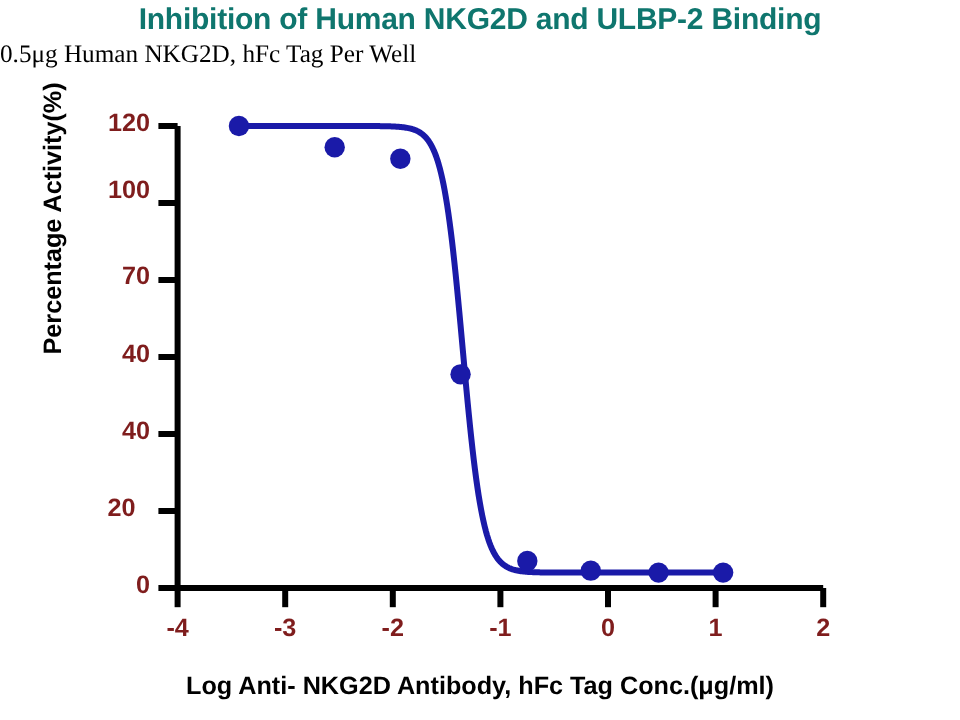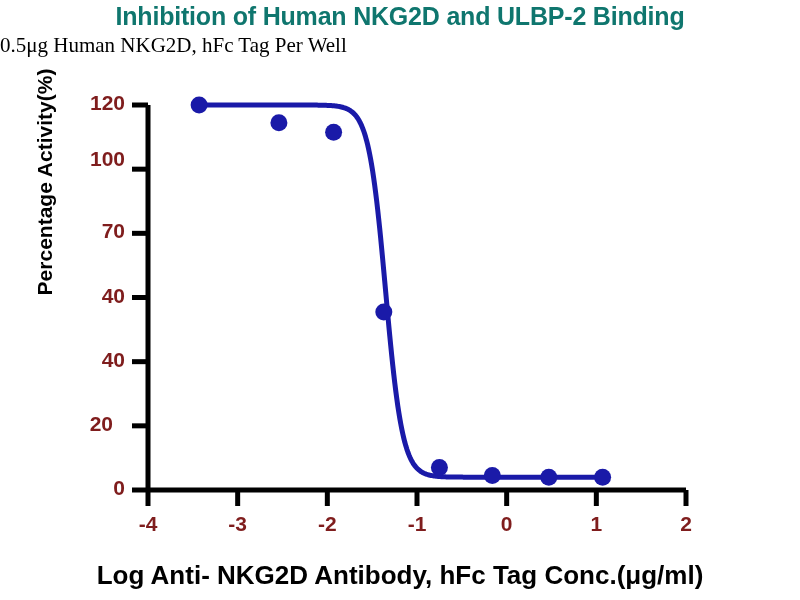--- a/index.html
+++ b/index.html
@@ -25,21 +25,21 @@
     position:absolute;
     left:-120px; top:170px; width:330px;
     transform:rotate(-90deg);
     transform-origin:center center;
     text-align:center;
     font-size:21px;font-weight:bold;color:#000;
     font-family:"Liberation Sans", sans-serif;
   }
   .x-axis-title{
     position:absolute;left:0;top:560px;width:800px;text-align:center;
-    font-size:26px;font-weight:bold;color:#000;
+    font-size:21px;font-weight:bold;color:#000;
     font-family:"Liberation Sans", sans-serif;
   }
 
   .plot-svg{position:absolute;left:0;top:0;}
 
   .tick-label{
     position:absolute;
     font-size:21px;font-weight:bold;color:#7f1d1d;
     font-family:"Liberation Sans", sans-serif;
     white-space:nowrap;

